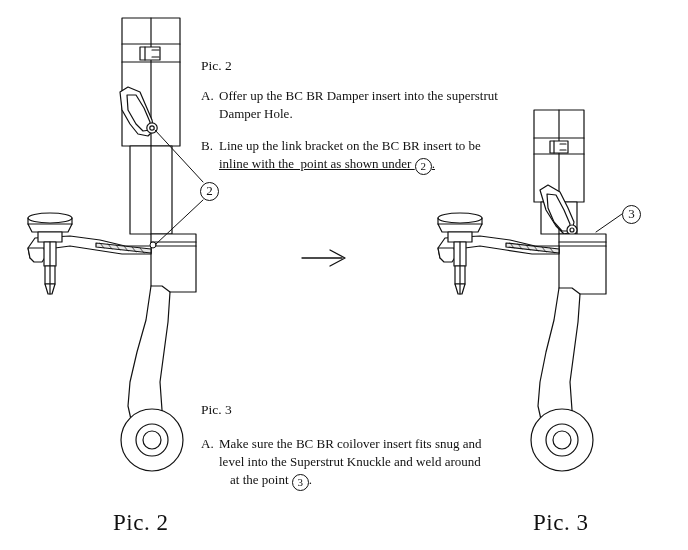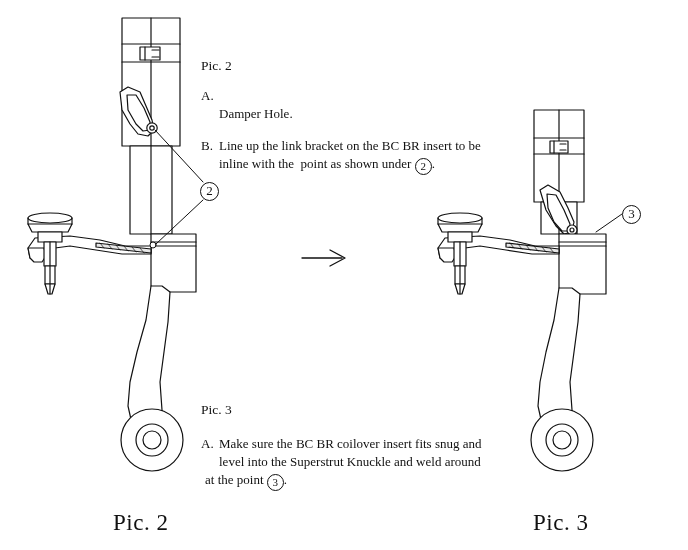--- a/index.html
+++ b/index.html
@@ -197,29 +197,30 @@
 
     </g>
   </svg>
 
   <div class="callout-num" style="left:200px; top:182px;">2</div>
   <div class="callout-num" style="left:622px; top:205px;">3</div>
 
   <div class="txt head" style="left:201px; top:34px;">Pic. 2</div>
 
   <div class="txt body-line" style="left:201px; top:64px;">A.</div>
+  <div class="txt body-line" style="left:219px; top:64px;">Offer up the BC BR Damper insert into the superstrut</div>
   <div class="txt body-line" style="left:219px; top:82px;">Damper Hole.</div>
 
   <div class="txt body-line" style="left:201px; top:114px;">B.</div>
   <div class="txt body-line" style="left:219px; top:114px;text-align:center;">Line up the link bracket on the BC BR insert to be</div>
-  <div class="txt body-line" style="left:219px; top:132px;"><span>inline with the  point as shown under </span><span class="inline-circle">2</span><span>.</span></div>
+  <div class="txt body-line" style="left:219px; top:132px;text-decoration:underline;"><span>inline with the  point as shown under </span><span class="inline-circle">2</span><span>.</span></div>
 
   <div class="txt head" style="left:201px; top:378px;">Pic. 3</div>
 
   <div class="txt body-line" style="left:201px; top:412px;">A.</div>
   <div class="txt body-line" style="left:219px; top:412px;">Make sure the BC BR coilover insert fits snug and</div>
   <div class="txt body-line" style="left:219px; top:430px;">level into the Superstrut Knuckle and weld around</div>
-  <div class="txt body-line" style="left:205px; top:448px;"><span>at the point </span><span class="inline-circle">3</span><span>.</span></div>
+  <div class="txt body-line" style="left:230px; top:448px;"><span>at the point </span><span class="inline-circle">3</span><span>.</span></div>
 
   <div class="txt caption" style="left:113px; top:484px;">Pic. 2</div>
   <div class="txt caption" style="left:533px; top:484px;">Pic. 3</div>
 
 </div>
 
 </body></html>

